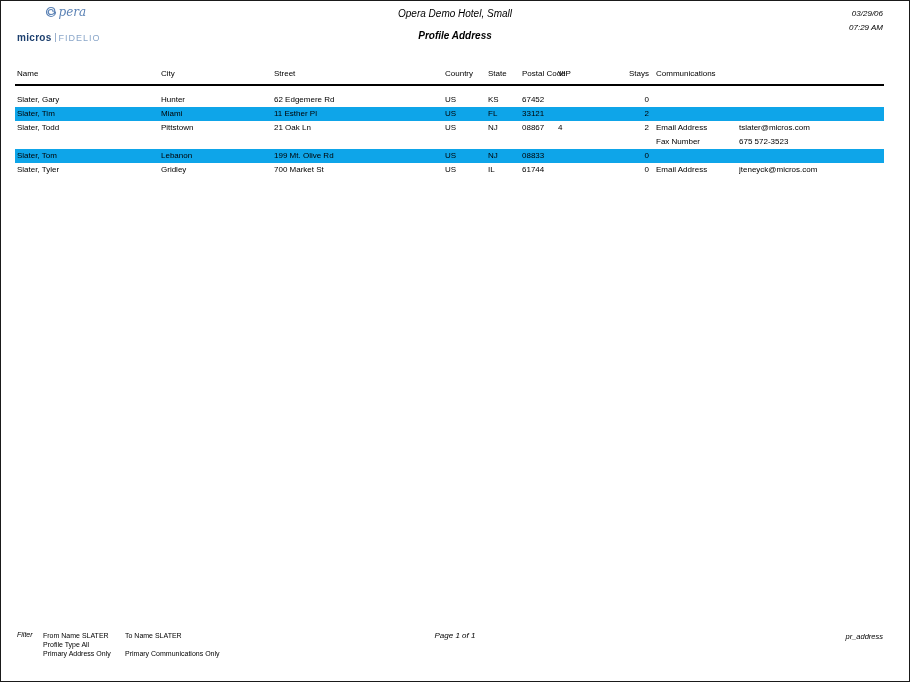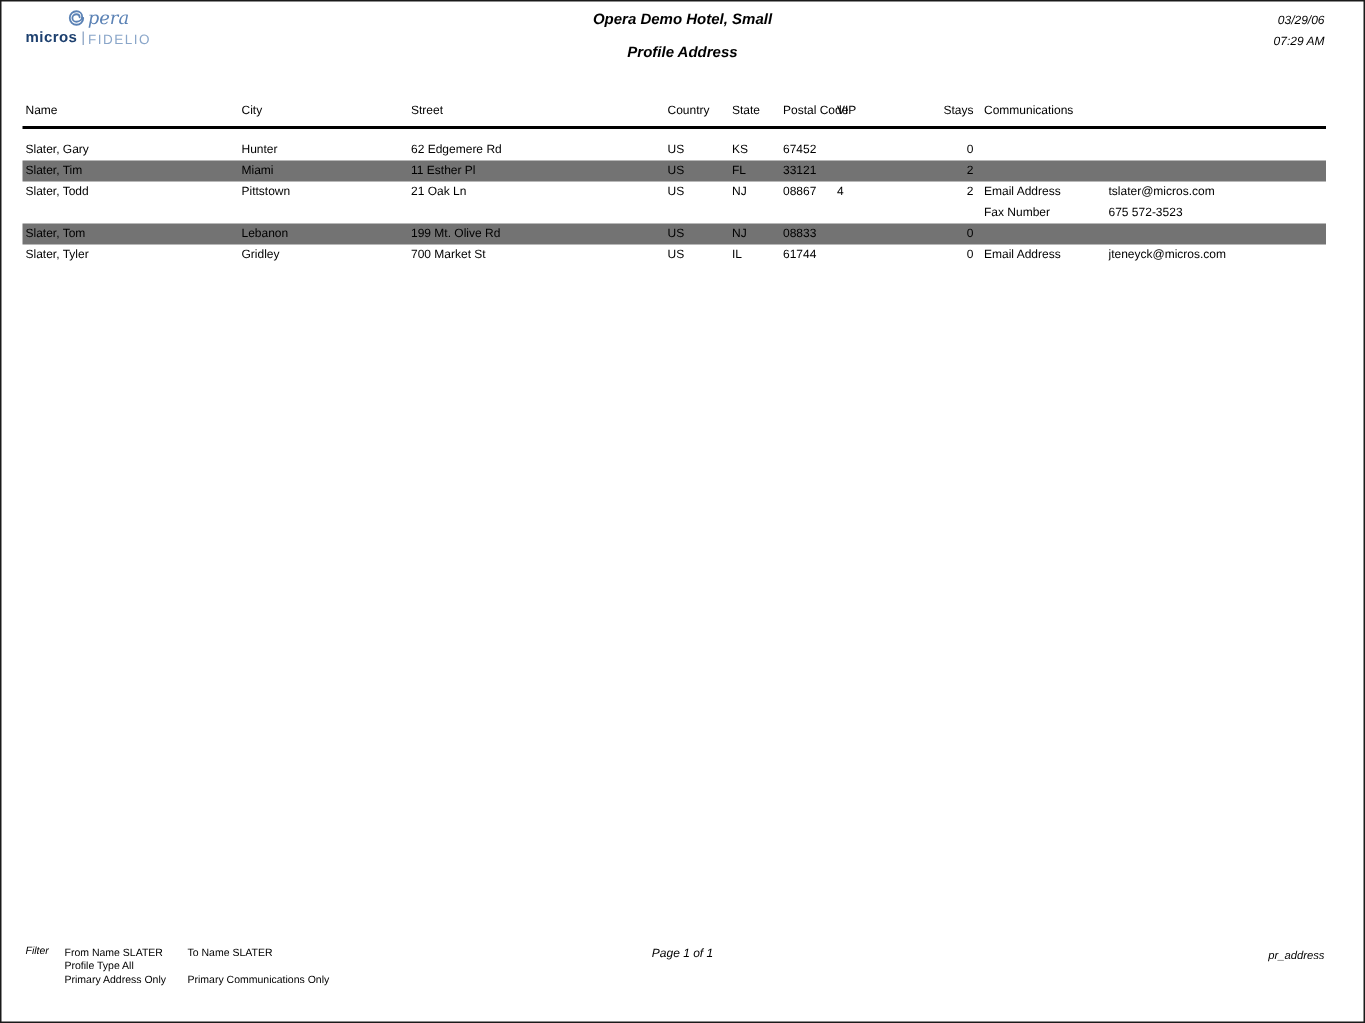--- a/index.html
+++ b/index.html
@@ -9,37 +9,37 @@
     border:1px solid #1a1a1a;
     background:#fff;
     font-family:"Liberation Sans", sans-serif;
     color:#000;
     overflow:hidden;
   }
   
   .logo{position:absolute;left:16px;top:4px;}
   .logo-top{margin-left:14px;display:flex;align-items:center;gap:1px;
     color:#5b82b5;font-family:"DejaVu Serif", serif;font-size:12px;font-style:italic;justify-content:center;}
-  .logo-bottom{display:flex;align-items:center;margin-top:1px;}
+  .logo-bottom{display:flex;align-items:center;margin-top:13px;}
   .logo-micros{font-size:10px;font-weight:bold;color:#1c3f6e;letter-spacing:.3px;}
   .logo-div{width:1px;height:9px;background:#9bb0cc;margin:0 3px;}
   .logo-fidelio{font-size:9px;color:#8aa6c9;letter-spacing:1px;}
   
   .hotel-name{position:absolute;top:7px;left:0;right:0;text-align:center;
-    font-size:10px;font-weight:bold;font-style:italic;}
+    font-size:10px;font-weight:normal;font-style:italic;}
   .report-title{position:absolute;top:29px;left:0;right:0;text-align:center;
     font-size:10px;font-weight:bold;font-style:italic;}
   .report-date{position:absolute;top:8px;right:26px;font-size:8px;font-style:italic;}
   .report-time{position:absolute;top:22px;right:26px;font-size:8px;font-style:italic;padding-left:26px;}
   
   .thead{position:absolute;top:66px;left:14px;width:869px;height:13px;font-size:8px;}
   .head-rule{position:absolute;top:83px;left:14px;width:869px;height:2px;background:#000;}
   .tbody{position:absolute;top:92px;left:14px;width:869px;}
   .row{position:relative;height:14px;font-size:8px;}
-  .row.shaded{background:#737373;}
+  .row.shaded{background:#0ea5e9;}
   .cell{position:absolute;top:0;height:14px;line-height:14px;white-space:nowrap;overflow:hidden;}
   .c-name{left:2px;width:142px;}
   .c-city{left:146px;width:110px;}
   .c-street{left:259px;width:168px;}
   .c-country{left:430px;width:42px;}
   .c-state{left:473px;width:32px;}
   .c-postal{left:507px;width:62px;}
   .c-vip{left:543px;width:30px;}
   .c-stays{left:594px;width:40px;text-align:right;}
   .c-comm-label{left:641px;width:82px;}

